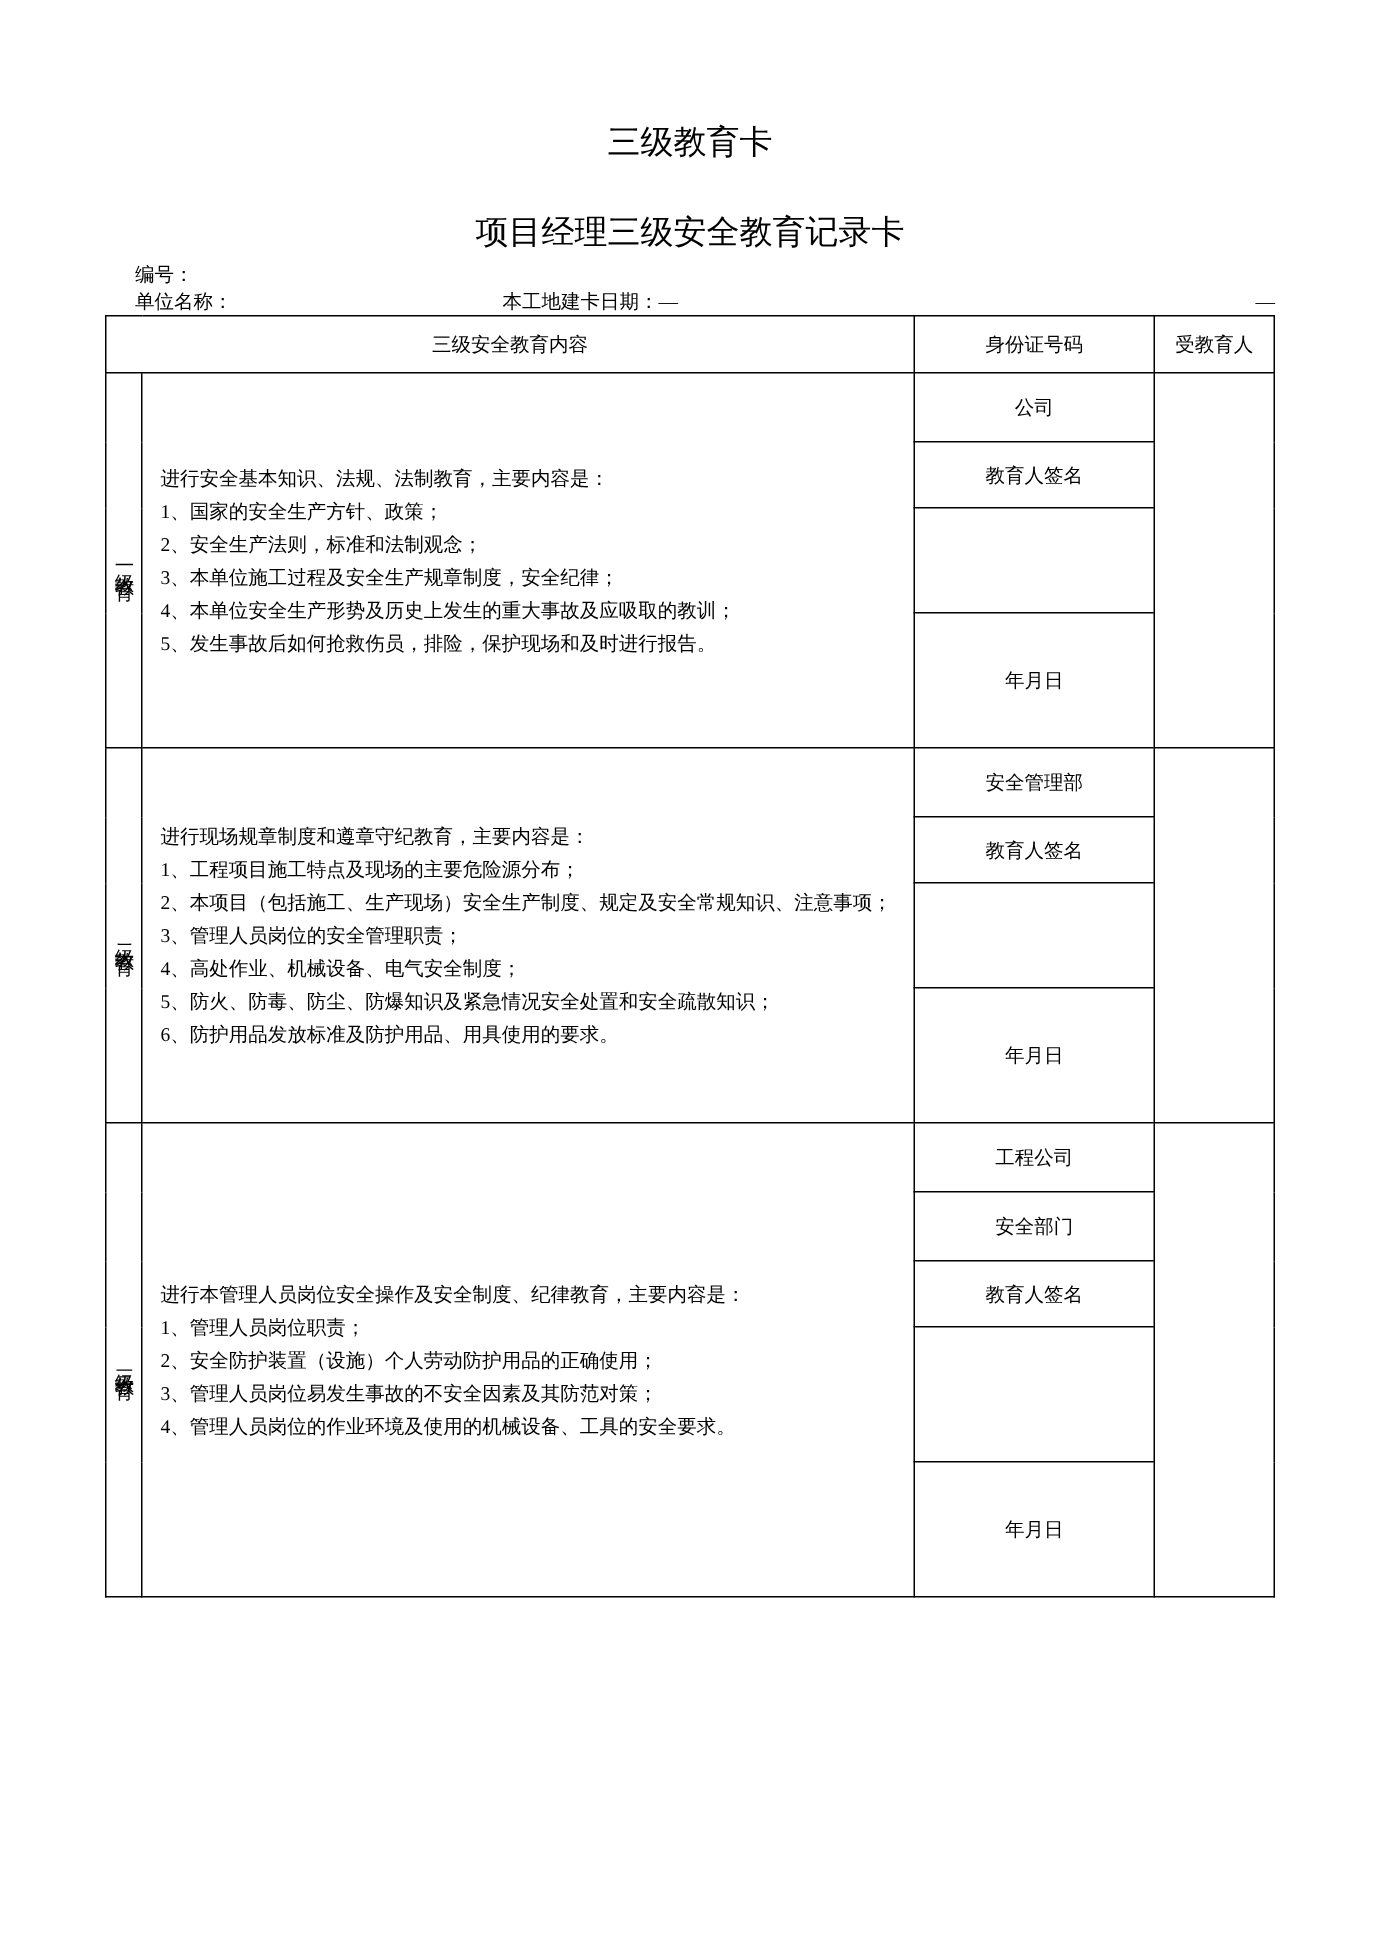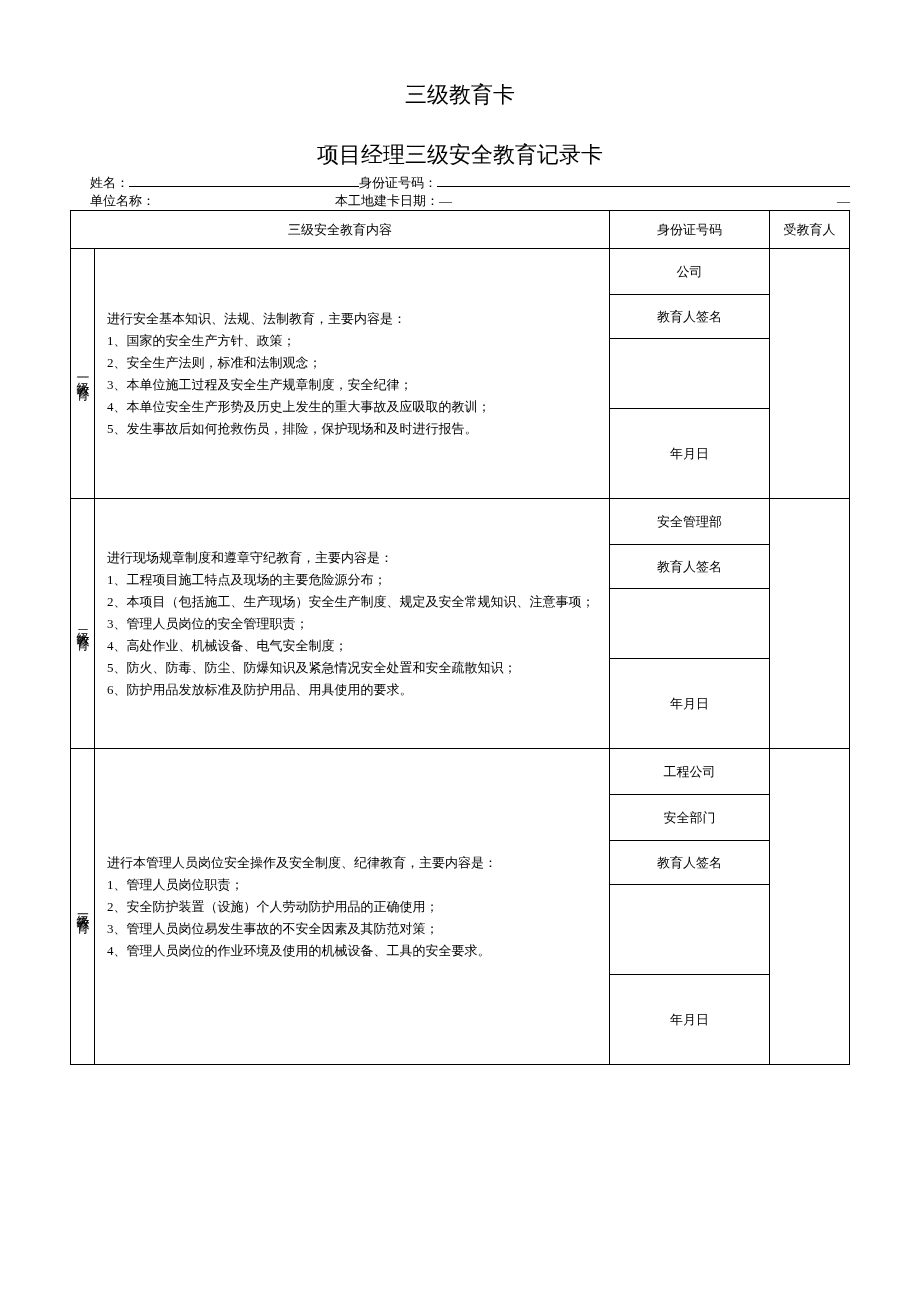--- a/index.html
+++ b/index.html
@@ -92,24 +92,21 @@
     }
   </style>
 </head>
 <body>
 
 <h1 class="title-1">三级教育卡</h1>
 <h2 class="title-2">项目经理三级安全教育记录卡</h2>
 
 <div class="meta">
   <div class="meta-row">
-    <span class="seg">姓名：</span>
-    <span class="underline" style="width:230px"></span>
-    <span class="seg">身份证号码：</span>
-    <span class="underline" style="flex:1"></span>
+    <span class="seg">编号：</span>
   </div>
   <div class="meta-row">
     <span class="seg">单位名称：</span>
     <span style="width:180px;display:inline-block"></span>
     <span class="seg">本工地建卡日期：</span>
     <span>—</span>
     <span style="flex:1"></span>
     <span>—</span>
   </div>
 </div>

